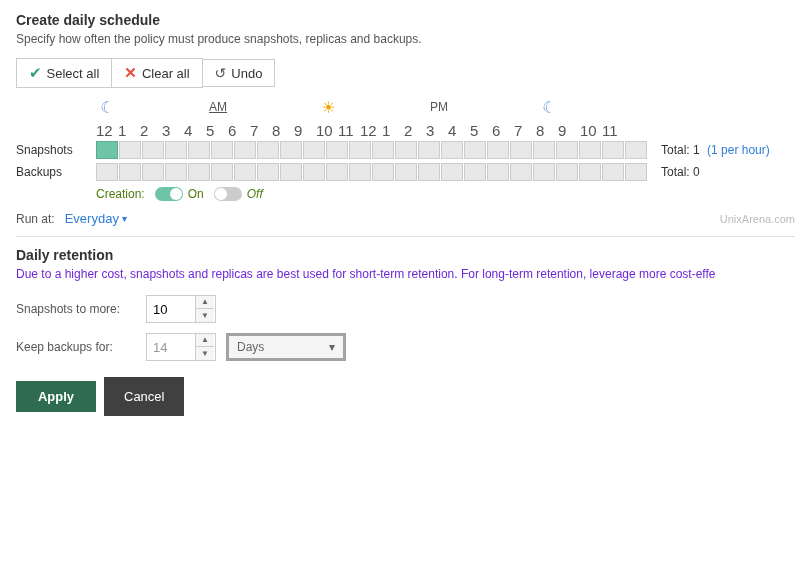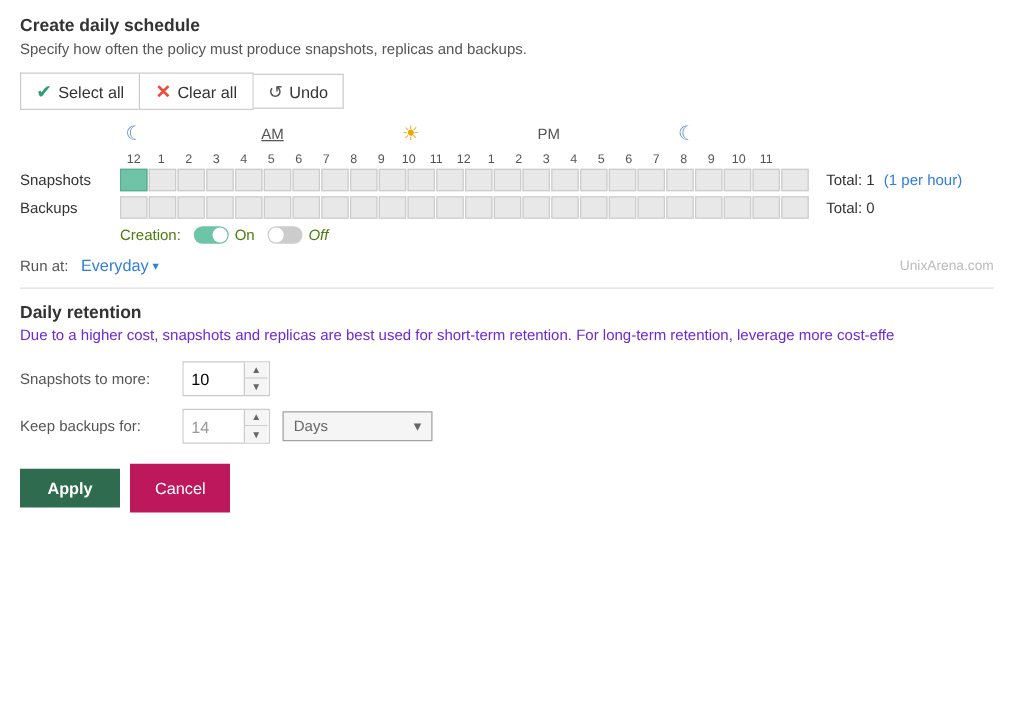--- a/index.html
+++ b/index.html
@@ -55,22 +55,21 @@
     .moon-icon { color: #5b8dd9; font-size: 16px; }
     .sun-icon { color: #f0a500; font-size: 16px; }
 
     .hour-labels {
       display: flex;
       padding-left: 80px;
       margin-bottom: 2px;
     }
     .hour-label {
       width: 22px;
-      text-align: center;
-      font-size: 10px;
+      font-size: 15px;
       color: #555;
       flex-shrink: 0;
     }
 
     .grid-row {
       display: flex;
       align-items: center;
       margin-bottom: 4px;
     }
     .row-label {
@@ -239,21 +238,21 @@
       font-size: 8px;
       display: flex;
       align-items: center;
       justify-content: center;
       color: #666;
       line-height: 1;
     }
     .spinner-btn:first-child { border-bottom: 1px solid #ccc; }
 
     .select-input {
-      border: 1px solid #a3a3a3;
+      border: 3px solid #a3a3a3;
       background: #f5f5f5;
       padding: 4px 8px;
       font-size: 12px;
       color: #666;
       width: 120px;
       display: flex;
       align-items: center;
       justify-content: space-between;
       cursor: pointer;
     }
@@ -268,21 +267,21 @@
       background: #2e6b4f;
       color: #fff;
       border: none;
       padding: 8px 20px;
       font-size: 13px;
       font-weight: 600;
       cursor: pointer;
       min-width: 80px;
     }
     .btn-cancel {
-      background: #be185d;
+      background: #404040;
       color: #fff;
       border: none;
       padding: 12px 20px;
       font-size: 13px;
       cursor: pointer;
       min-width: 80px;
     }
 
     .period-labels-row {
       display: flex;

